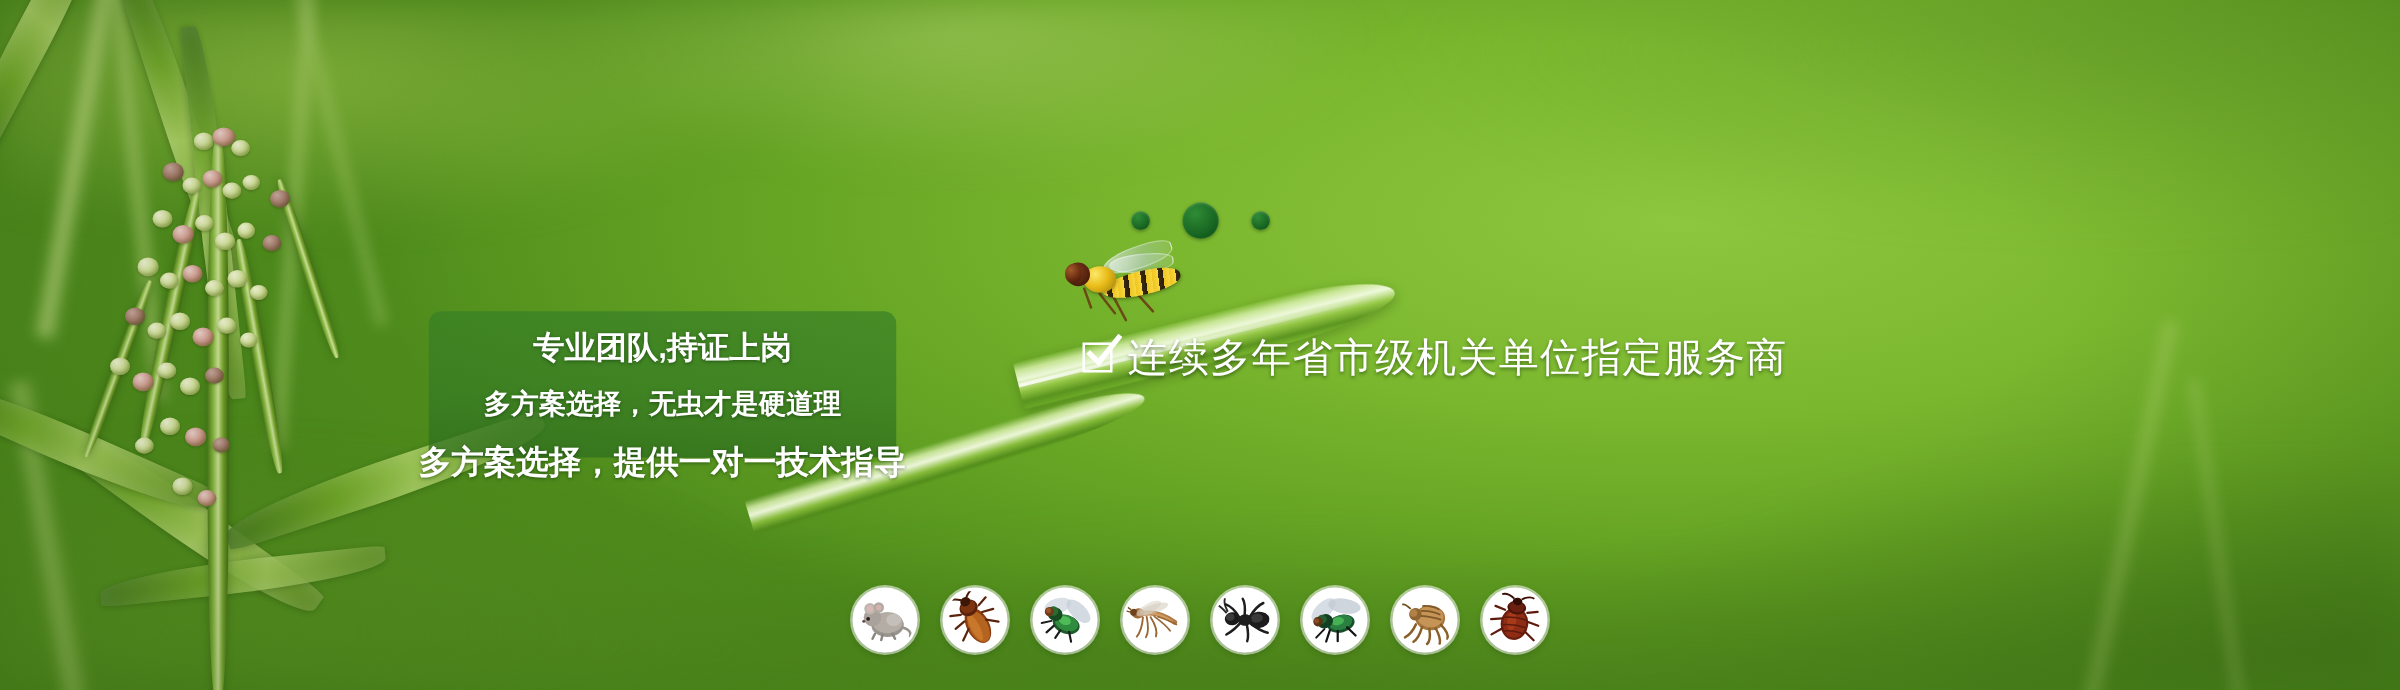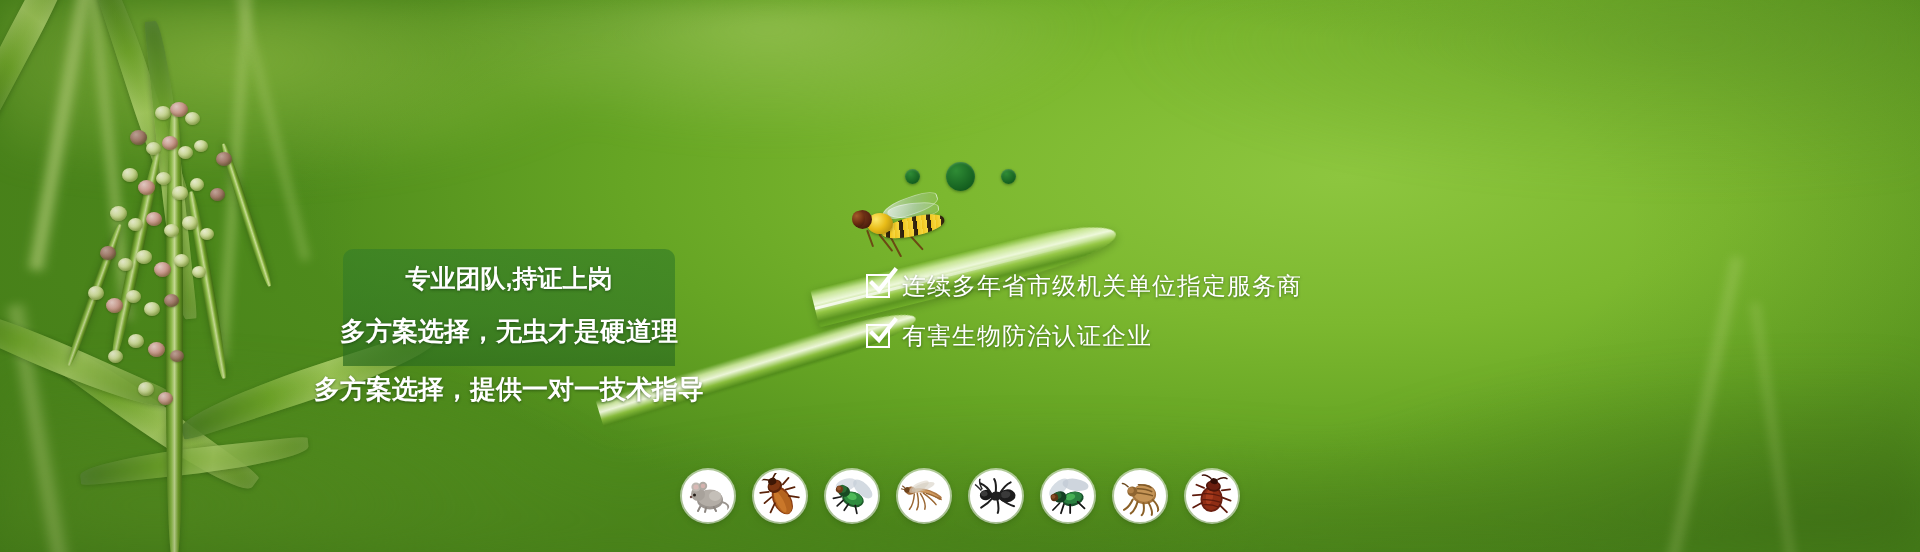--- a/index.html
+++ b/index.html
@@ -196,36 +196,36 @@
     background:radial-gradient(circle at 35% 30%, #2f8c35, #14601f 70%, #0c4515 100%);
     box-shadow:0 1px 3px rgba(10,45,10,.45), inset 0 1px 2px rgba(255,255,255,.18);
   }
   .dot.small { width:15px; height:15px; }
   .dot.big   { width:29px; height:29px; }
 
   
   .panel {
     position:absolute;
     left:343px; top:249px;
-    width:332px; height:117px;
+    width:374px; height:117px;
     background:linear-gradient(180deg, rgba(56,128,38,.72) 0%, rgba(52,122,36,.70) 55%, rgba(44,108,30,.70) 100%);
     border-radius:10px 10px 0 0;
     padding:11px 16px 0 16px;
     display:flex; flex-direction:column; align-items:center;
-    gap:16px;
+    gap:6px;
   }
   .panel-line {
     color:#ffffff;
     font-weight:bold;
     white-space:nowrap;
     text-shadow:0 1px 3px rgba(10,40,5,.55);
     font-family:"Liberation Sans", sans-serif;
   }
   .panel-line.l1 { font-size:25px; line-height:37px; letter-spacing:0px; }
-  .panel-line.l2 { font-size:26px; line-height:40px; letter-spacing:0px;font-family:Liberation Mono, monospace; }
+  .panel-line.l2 { font-size:22px; line-height:40px; letter-spacing:0px; }
   .panel-line.l3 { font-size:26px; line-height:40px; letter-spacing:0px; }
 
   
   .checks {
     position:absolute;
     left:866px; top:273px;
     display:flex; flex-direction:column; gap:24px;
   }
   .check-row { display:flex; align-items:center; gap:12px; }
   .cbox {
@@ -234,21 +234,21 @@
   .cbox .frame {
     position:absolute; inset:0;
     border:2px solid #ffffff;
     box-sizing:border-box;
   }
   .cbox .tick {
     position:absolute; left:2px; top:-7px; width:30px; height:30px;
   }
   .check-label {
     color:#ffffff;
-    font-size:24px;
+    font-size:32px;
     line-height:26px;
     font-weight:normal;
     white-space:nowrap;
     letter-spacing:1px;
     text-shadow:0 1px 3px rgba(10,40,5,.5);
     font-family:"Liberation Sans", sans-serif;
   }
 
   
   .insects {
@@ -375,29 +375,20 @@
   <div class="checks">
     <div class="check-row">
       <span class="cbox">
         <span class="frame"></span>
         <svg class="tick" viewBox="0 0 30 30">
           <path d="M4 16 L11 23 L27 3" fill="none" stroke="#ffffff" stroke-width="4.2" stroke-linecap="square" stroke-linejoin="miter"></path>
         </svg>
       </span>
       <span class="check-label">连续多年省市级机关单位指定服务商</span>
     </div>
-    <div class="check-row">
-      <span class="cbox">
-        <span class="frame"></span>
-        <svg class="tick" viewBox="0 0 30 30">
-          <path d="M4 16 L11 23 L27 3" fill="none" stroke="#ffffff" stroke-width="4.2" stroke-linecap="square" stroke-linejoin="miter"></path>
-        </svg>
-      </span>
-      <span class="check-label">有害生物防治认证企业</span>
-    </div>
   </div>
 
   <div class="insects">
 
     <span class="insect">
       <svg width="46" height="46" viewBox="0 0 46 46">
         <ellipse cx="25" cy="27" rx="13" ry="9.5" fill="#9a948e"></ellipse>
         <ellipse cx="25" cy="25" rx="12" ry="8.5" fill="#b3ada6"></ellipse>
         <ellipse cx="30" cy="23" rx="6" ry="5" fill="#c4bfb8"></ellipse>
         <circle cx="13" cy="21" r="7" fill="#a8a29b"></circle>

